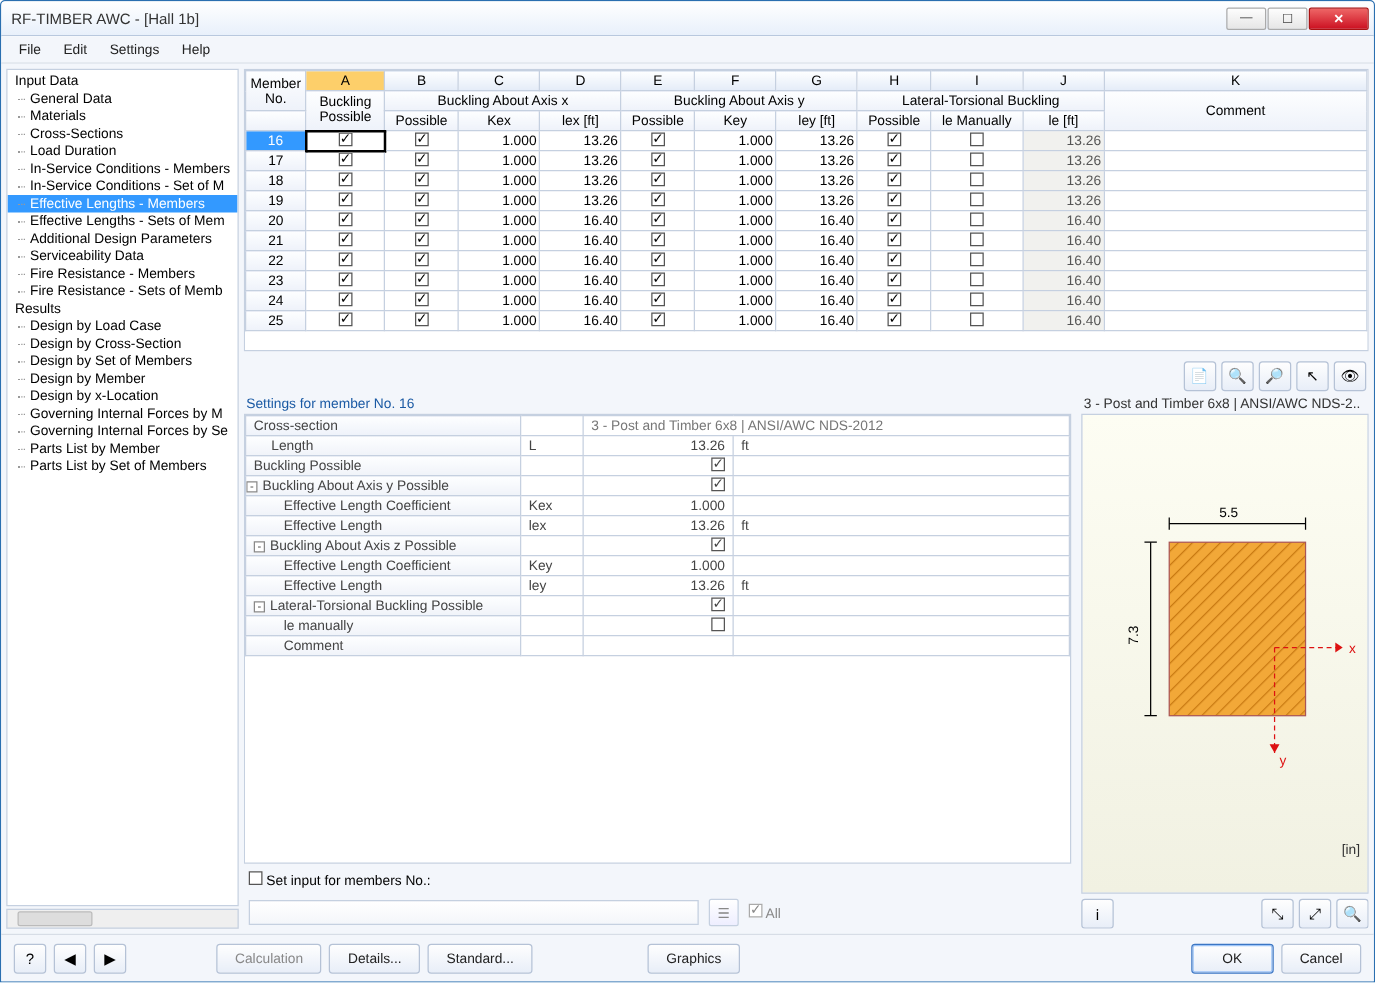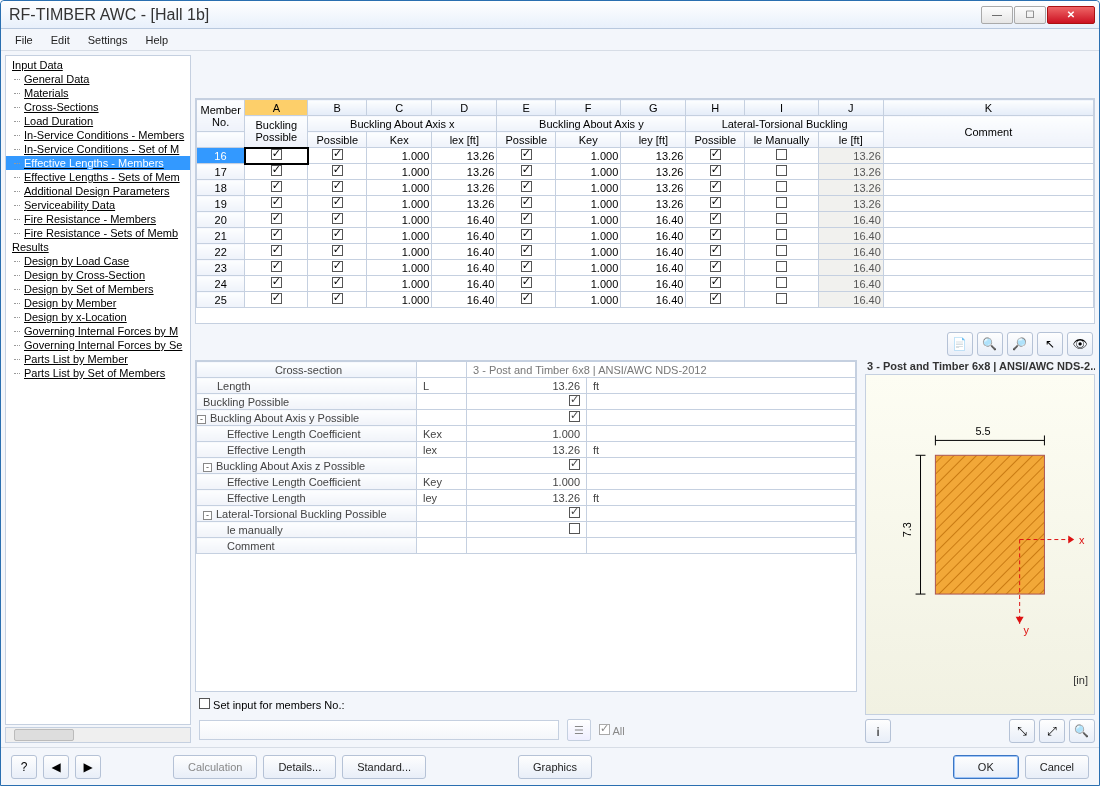--- a/index.html
+++ b/index.html
@@ -1,41 +1,41 @@
 <!DOCTYPE html>
 <html><head>
 <meta charset="utf-8">
 <style>
 * { box-sizing: border-box; margin: 0; padding: 0; font-family: "Segoe UI", Tahoma, sans-serif; font-size: 11px; }
 body { background: #fff; width: 1100px; height: 786px; overflow: hidden; }
 
 .window { width: 1100px; height: 786px; border: 1px solid #2a6fb0; border-radius: 4px 4px 0 0; background: #fff; display: flex; flex-direction: column; }
 .titlebar { height: 28px; background: linear-gradient(#fff, #e8f0fb); display: flex; align-items: center; padding: 0 4px 0 8px; border-radius: 4px 4px 0 0; border-bottom: 1px solid #b8c8de; }
-.title-text { color: #333; font-size: 16px; flex: 1; }
+.title-text { color: #333; font-size: 12px; flex: 1; }
 .winbtns { display: flex; gap: 1px; }
 .winbtn { width: 32px; height: 18px; border: 1px solid #aaa; background: linear-gradient(#fdfdfd,#e6e6e6); border-radius: 2px; display:flex; align-items:center; justify-content:center; font-size:10px; color:#444;}
 .winbtn.close { width: 48px; background: linear-gradient(#e66,#c12); color:#fff; border-color:#a11; font-weight:bold;}
 
 .menubar { height: 22px; background: #f3f6fb; display:flex; align-items:center; padding: 0 6px; gap: 2px; border-bottom:1px solid #d7dde6;}
 .menu-item { padding: 2px 8px; color:#222; border-radius:2px; }
 
 .body-area { flex:1; display:flex; background:#f3f6fb; padding:4px; gap:4px; overflow:hidden;}
 .sidebar { width: 186px; display:flex; flex-direction:column; }
 .dropdown { width:100%; height:20px; border:1px solid #9ab; background:linear-gradient(#fff,#eef); padding:0 4px; display:flex; align-items:center; justify-content:space-between; font-size:11px; margin-bottom:1px;}
-.tree { flex:1; overflow:auto; background:#fff; border:1px solid #c5d0e0; padding:2px 0;text-decoration:underline; }
+.tree { flex:1; overflow:auto; background:#fff; border:1px solid #c5d0e0; padding:2px 0; }
 .tree-heading { padding:1px 6px; color:#000; }
 .tree-item { padding:1px 6px 1px 18px; color:#000; white-space:nowrap; overflow:hidden; position:relative;}
 .tree-item::before { content:""; position:absolute; left:8px; top:50%; width:6px; border-top:1px dotted #999;}
 .tree-item.selected { background:#3399ff; color:#fff; }
 .hscroll { height:16px; background:#efefef; border:1px solid #c5d0e0; margin-top:2px; display:flex; align-items:center;}
 .scroll-thumb { width:60px; height:12px; margin-left:8px; background:#ddd; border:1px solid #bbb; border-radius:2px;}
 
 .main { flex:1; display:flex; flex-direction:column; gap:4px; overflow:hidden;}
 .panel-title { color:#1b5aa4; padding:2px 2px 4px; }
-.grid-wrap { border:1px solid #c5d0e0; background:#fff; height:226px; overflow:hidden; display:flex; flex-direction:column;margin-top:43px;}
+.grid-wrap { border:1px solid #c5d0e0; background:#fff; height:226px; overflow:hidden; display:flex; flex-direction:column;}
 table { border-collapse: collapse; width:100%; table-layout:fixed;}
 th, td { border:1px solid #c5d0e0; height:16px; text-align:center; font-size:11px; padding:0 2px; overflow:hidden; white-space:nowrap;}
 th { background:linear-gradient(#fdfeff,#eef2fa); font-weight:normal; }
 th.letter { background:linear-gradient(#fdfeff,#e4ecf8); }
 th.selcol { background:#fdcf6a; }
 td.rownum { background:linear-gradient(#fdfeff,#eef2fa); }
 td.selrow { background:#3399ff; color:#fff; }
 td.selcell { background:#fff; border:2px solid #000; height:14px;}
 td.dim { background:#f1f1ee; color:#555;}
 .chk { display:inline-block; width:11px; height:11px; border:1px solid #555; background:#fff; position:relative;}
@@ -50,21 +50,21 @@
 .settings-grid table th, .settings-grid table td { text-align:left; padding-left:6px; color:#444;}
 .settings-grid td.c2 { width:60px; text-align:left;}
 .settings-grid td.c3 { width:100px; text-align:right; padding-right:6px;}
 .settings-grid td.c4 { width:50px; text-align:left;}
 .sgrow td:first-child { background:linear-gradient(#fdfeff,#f0f3f9);}
 .setinput-row { display:flex; align-items:center; gap:8px; padding:6px 4px 2px;}
 .setinput-field { flex:0 0 360px; height:20px; border:1px solid #c5d0e0; background:linear-gradient(#fff,#f4f6fa); }
 .smallbtn { width:24px; height:22px; border:1px solid #c5d0e0; background:linear-gradient(#fff,#eef); border-radius:2px; display:flex; align-items:center; justify-content:center; color:#888;}
 
 .preview { width:230px; display:flex; flex-direction:column;}
-.preview-title { color:#333; padding:0 0 2px 2px; overflow:hidden; white-space:nowrap;font-weight:bold;}
+.preview-title { color:#333; padding:0 0 2px 2px; overflow:hidden; white-space:nowrap;}
 .preview-canvas { flex:1; background:linear-gradient(180deg,#fdfdf3,#f1f1e2); border:1px solid #c5d0e0; position:relative;}
 .preview-unit { position:absolute; right:6px; bottom:28px; color:#333;}
 .preview-btns { display:flex; justify-content:space-between; padding-top:4px;}
 .preview-btns .row { display:flex; gap:4px;}
 
 .footer { height:38px; background:#f3f6fb; display:flex; align-items:center; padding:0 10px; gap:6px; border-top:1px solid #d7dde6;}
 .footer .spacer { flex:1; }
 .btn { height:24px; padding:0 14px; border:1px solid #b5c2d6; border-radius:3px; background:linear-gradient(#fefefe,#e8eef8); color:#222;}
 .btn.default { border-color:#3b76c4; box-shadow:0 0 0 1px #9dc4f7 inset; padding: 0 24px;}
 .expander { display:inline-block; width:9px; height:9px; border:1px solid #888; text-align:center; line-height:7px; font-size:9px; margin-right:4px; background:#fff;}
@@ -340,31 +340,32 @@
       <div class="toolbar-row">
         <div class="iconbtn">📄</div>
         <div class="iconbtn">🔍</div>
         <div class="iconbtn">🔎</div>
         <div class="iconbtn">↖</div>
         <div class="iconbtn">👁</div>
       </div>
 
       <div class="lower">
         <div class="settings">
+          <div class="settings-title">Settings for member No. 16</div>
           <div class="settings-grid">
             <table id="sg">
                 <colgroup>
                   <col style="width:220px">
                   <col style="width:50px">
                   <col style="width:120px">
                   <col>
                 </colgroup>
                 <tbody>
                   <tr class="sgrow">
-                    <td style="text-align:center;background:linear-gradient(#fdfeff,#eef2fa)">Cross-section</td>
+                    <td style="text-align:left;background:linear-gradient(#fdfeff,#eef2fa)">Cross-section</td>
                     <td class="c2"></td>
                     <td colspan="2" style="color:#777">3 - Post and Timber 6x8 | ANSI/AWC NDS-2012</td>
                   </tr>
                 </tbody>
                 <tbody>
                   <tr class="sgrow">
                     <td style="padding-left:20px">Length</td>
                     <td class="c2">L</td>
                     <td class="c3">13.26</td>
                     <td class="c4">ft</td>

